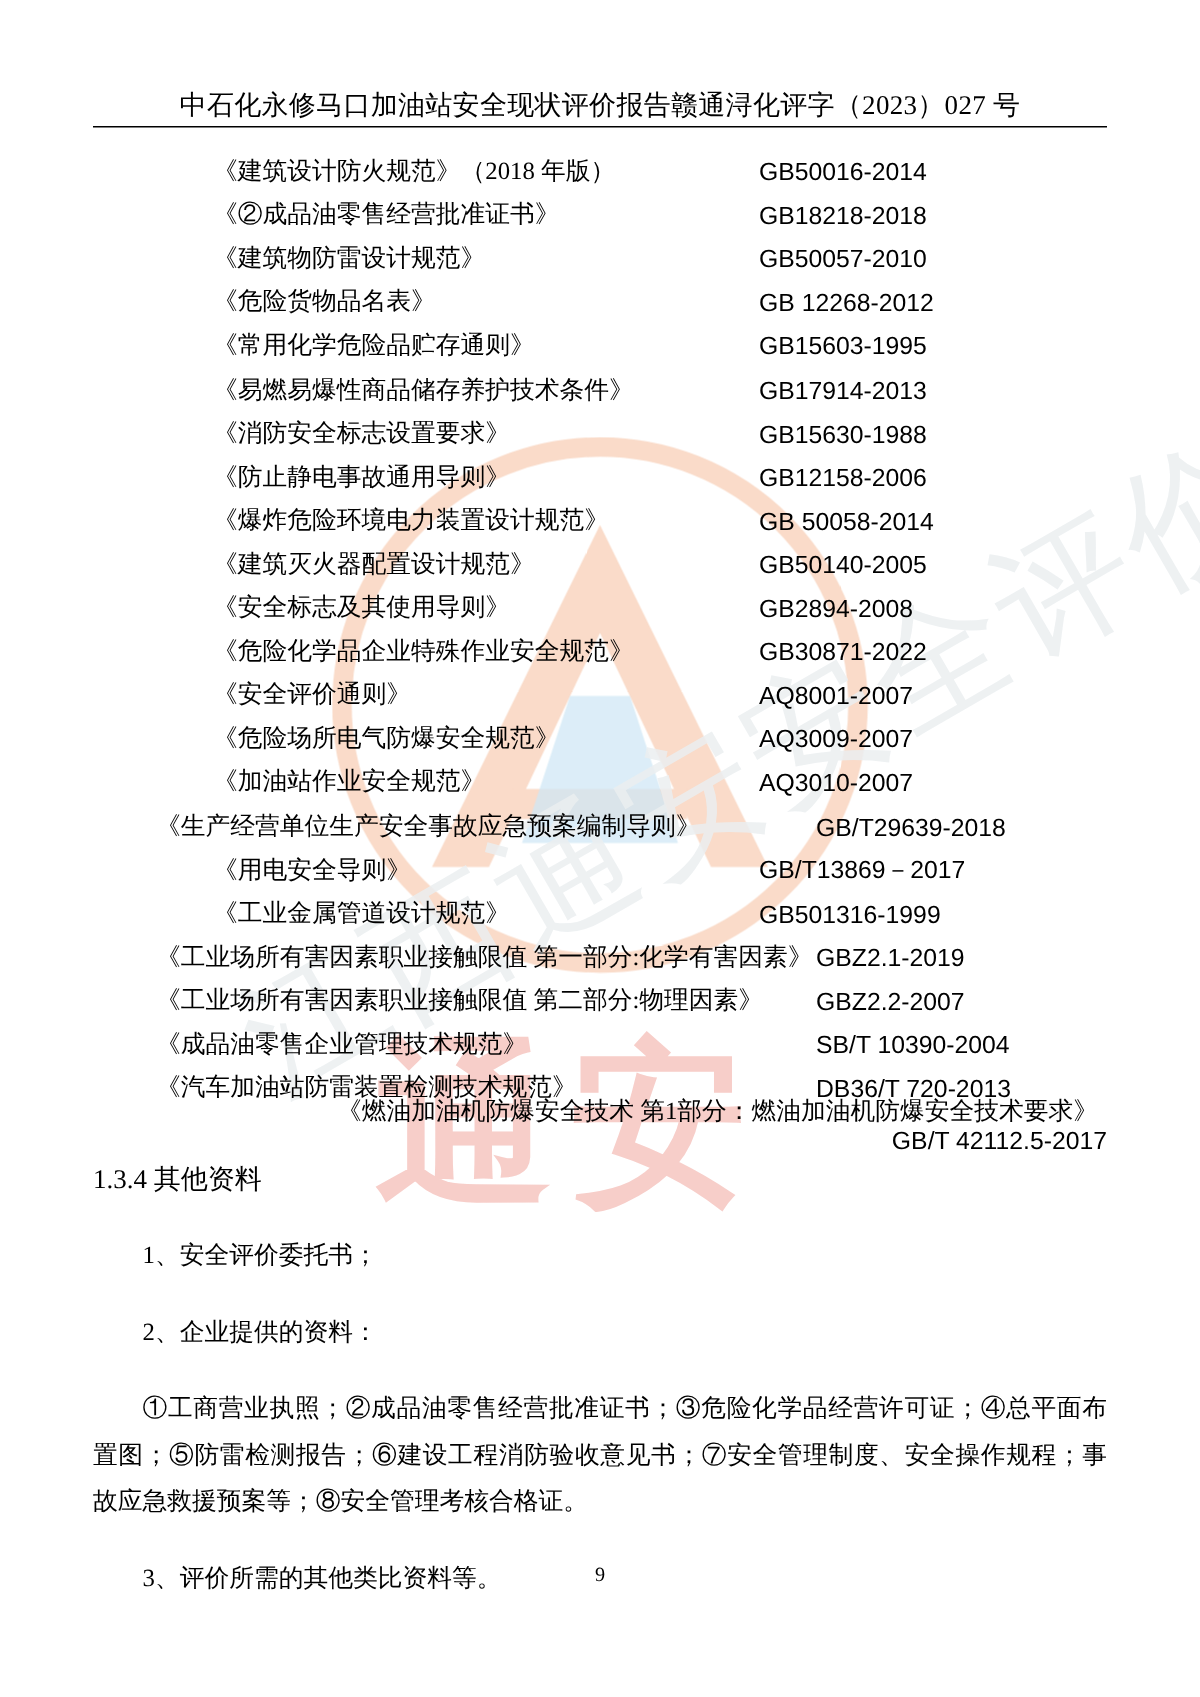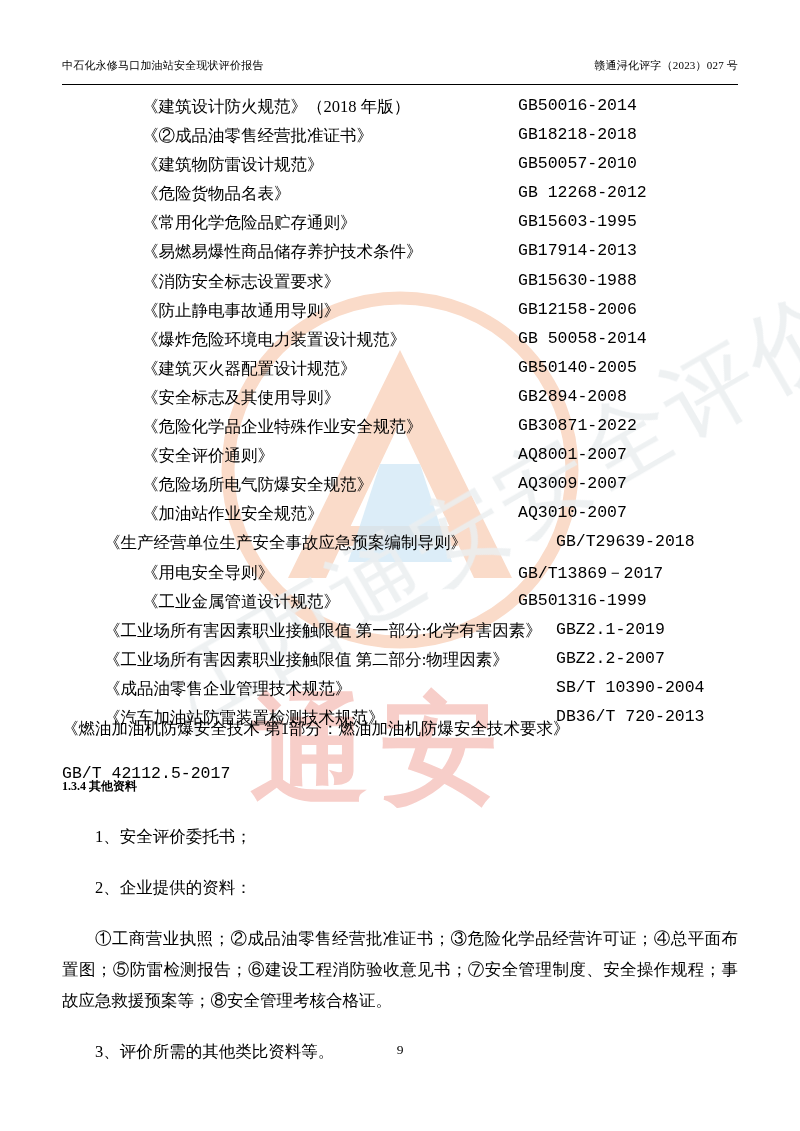--- a/index.html
+++ b/index.html
@@ -35,23 +35,23 @@
     z-index: 0;
   }
 
   
   .header {
     position: absolute;
     left: 62px;
     top: 58px;
     width: 676px;
     display: flex;
-    justify-content: space-between;
+    justify-content: center;
     align-items: flex-end;
-    font-size: 11px;
+    font-size: 18px;
     letter-spacing: 0.2px;
     z-index: 2;
   }
   .header-rule {
     position: absolute;
     left: 62px;
     top: 84px;
     width: 676px;
     height: 1px;
     background: #000;
@@ -62,48 +62,48 @@
   .content {
     position: absolute;
     left: 62px;
     top: 96px;
     width: 676px;
     z-index: 2;
   }
 
   .std-row {
     display: flex;
-    align-items: flex-start;
+    align-items: flex-end;
     height: 29.1px;
     font-size: 16.5px;
-    gap: 24px;
   }
   .std-name {
     flex: 0 0 auto;
     white-space: nowrap;
   }
   .std-code {
     white-space: nowrap;
-    font-family: Liberation Mono, monospace;
+    font-family: Liberation Sans, sans-serif;
+    margin-left: 12px;
   }
 
   
   .std-row.two-col .std-name { width: 432px; padding-left: 80px; box-sizing: border-box; }
   .std-row.two-col .std-code { width: 244px; text-align: left; }
 
   .std-row.wide .std-name { width: 470px; padding-left: 42px; box-sizing: border-box; }
   .std-row.wide .std-code { width: 206px; text-align: left; }
 
   .std-row.xwide { justify-content: center; flex-direction: column; }
   .std-row.xwide .std-name { padding-right: 6px; }
 
   
   .sec-head {
-    font-size: 12px;
-    font-weight: bold;
+    font-size: 18px;
+    font-weight: normal;
     margin-top: 6px;
     margin-bottom: 2px;
     line-height: 30px;
   }
 
   .para {
     font-size: 16.5px;
     line-height: 31px;
     text-align: justify;
     text-justify: inter-ideograph;

